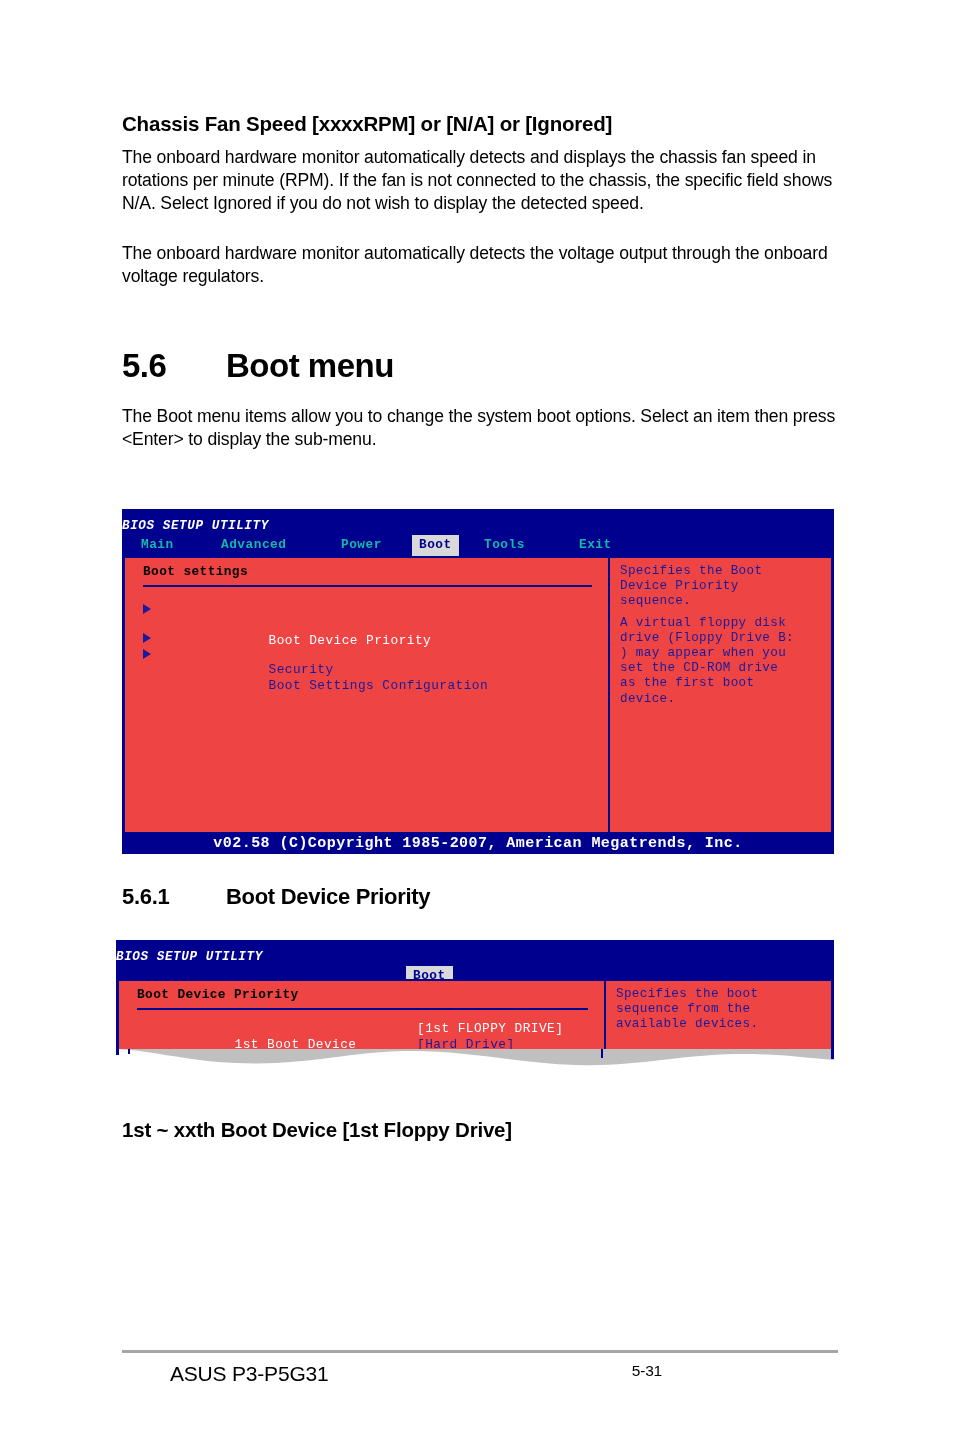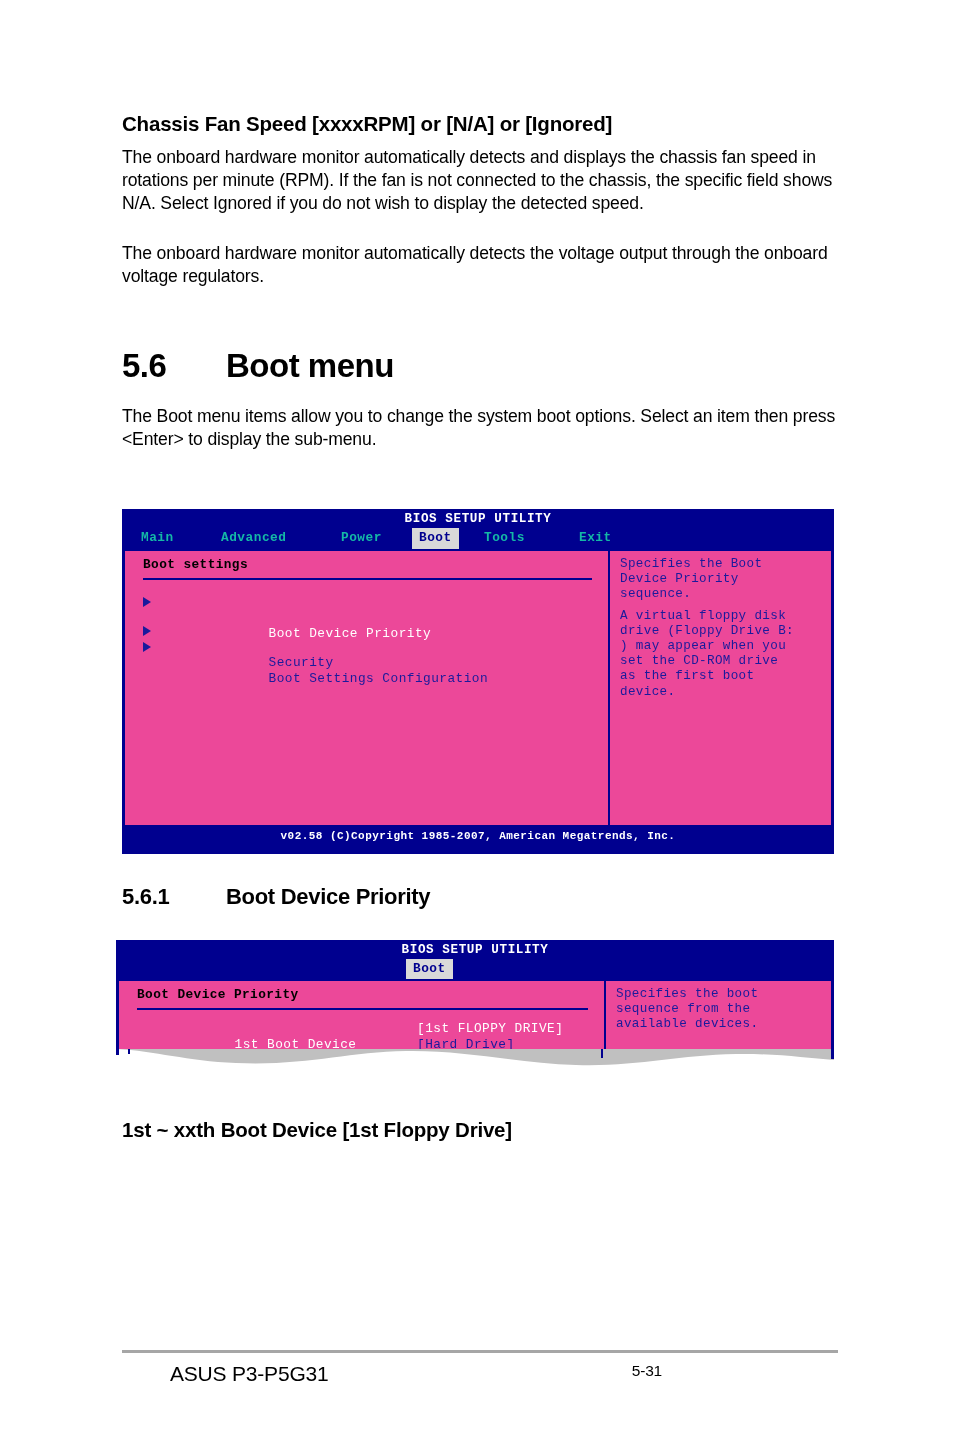--- a/index.html
+++ b/index.html
@@ -66,28 +66,29 @@
   h3.subsection .num { display: inline-block; width: 104px; }
 
   
   .bios {
     position: absolute;
     font-family: "Liberation Mono", "DejaVu Sans Mono", monospace;
     background: #00008f;
     color: #ffffff;
   }
   .bios-title {
-    text-align: center;
+    text-align: left;
     font-size: 12.6px;
     font-weight: bold;
     letter-spacing: 0.6px;
-    padding-top: 3px;
+    padding-top: 10px;
     height: 16px;
     line-height: 15px;
     color: #ffffff;
+    font-style: italic;
   }
   .menubar {
     position: relative;
     height: 21px;
   }
   .menuitem {
     position: absolute;
     top: 0;
     font-size: 12.8px;
     font-weight: bold;
@@ -96,21 +97,21 @@
     color: #14b8a6;
     padding: 0 7px;
     height: 21px;
   }
   .menuitem.active {
     background: #d9d9d9;
     color: #00008f;
   }
 
   .bios-body {
-    background: #ec4899;
+    background: #ef4444;
     border: 2px solid #00008f;
     border-left: 3px solid #00008f;
     border-right: 3px solid #00008f;
     display: flex;
     position: relative;
     box-sizing: border-box;
   }
   .bios-left {
     flex: 0 0 auto;
     position: relative;
@@ -161,21 +162,21 @@
     font-size: 12.6px;
     line-height: 15.2px;
     letter-spacing: 0.35px;
     color: #1a1a9c;
     white-space: pre-wrap;
   }
   .help + .help { margin-top: 6px; }
 
   .bios-footer {
     text-align: center;
-    font-size: 11px;
+    font-size: 15px;
     font-weight: bold;
     letter-spacing: 0.45px;
     color: #ffffff;
     background: #00008f;
     line-height: 19px;
   }
 
   
   #bios1 {
     left: 122px;

